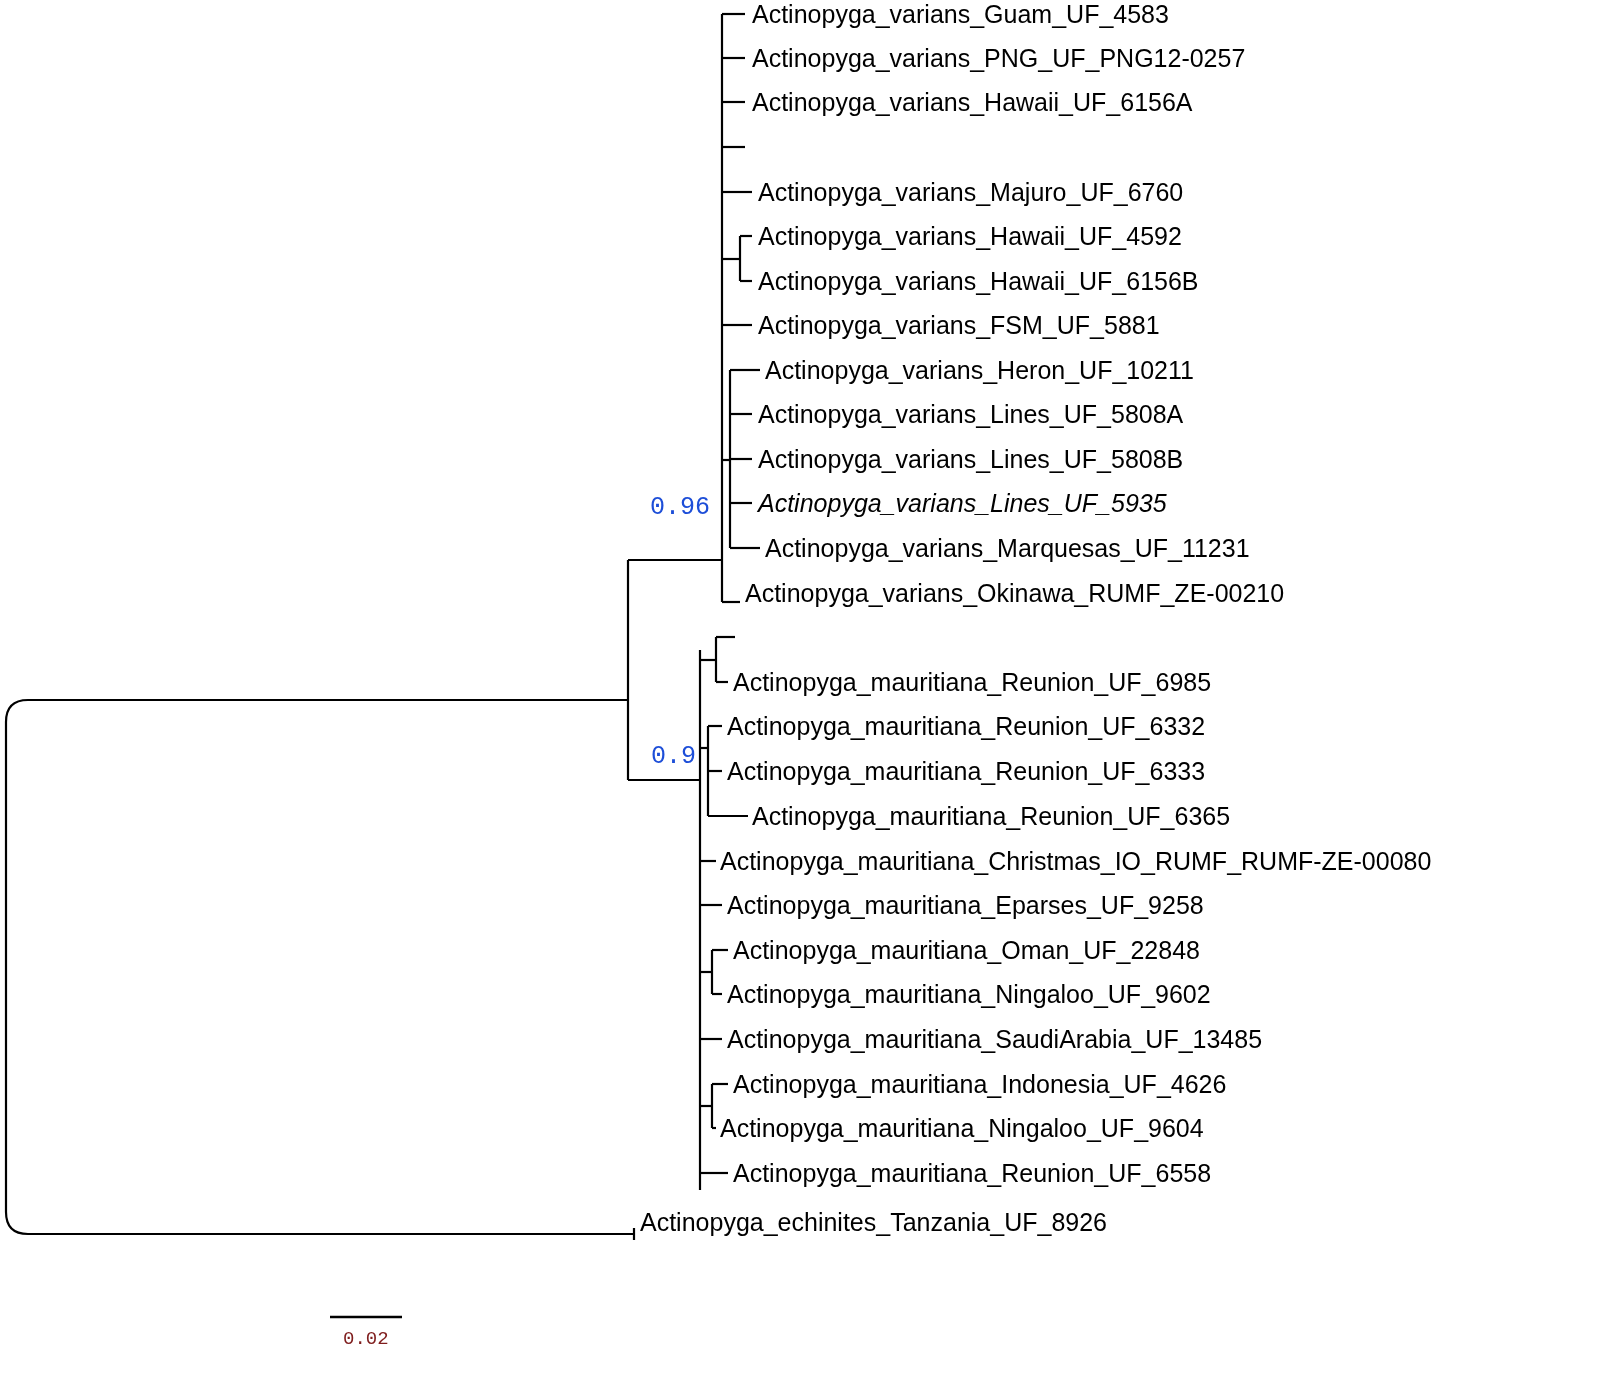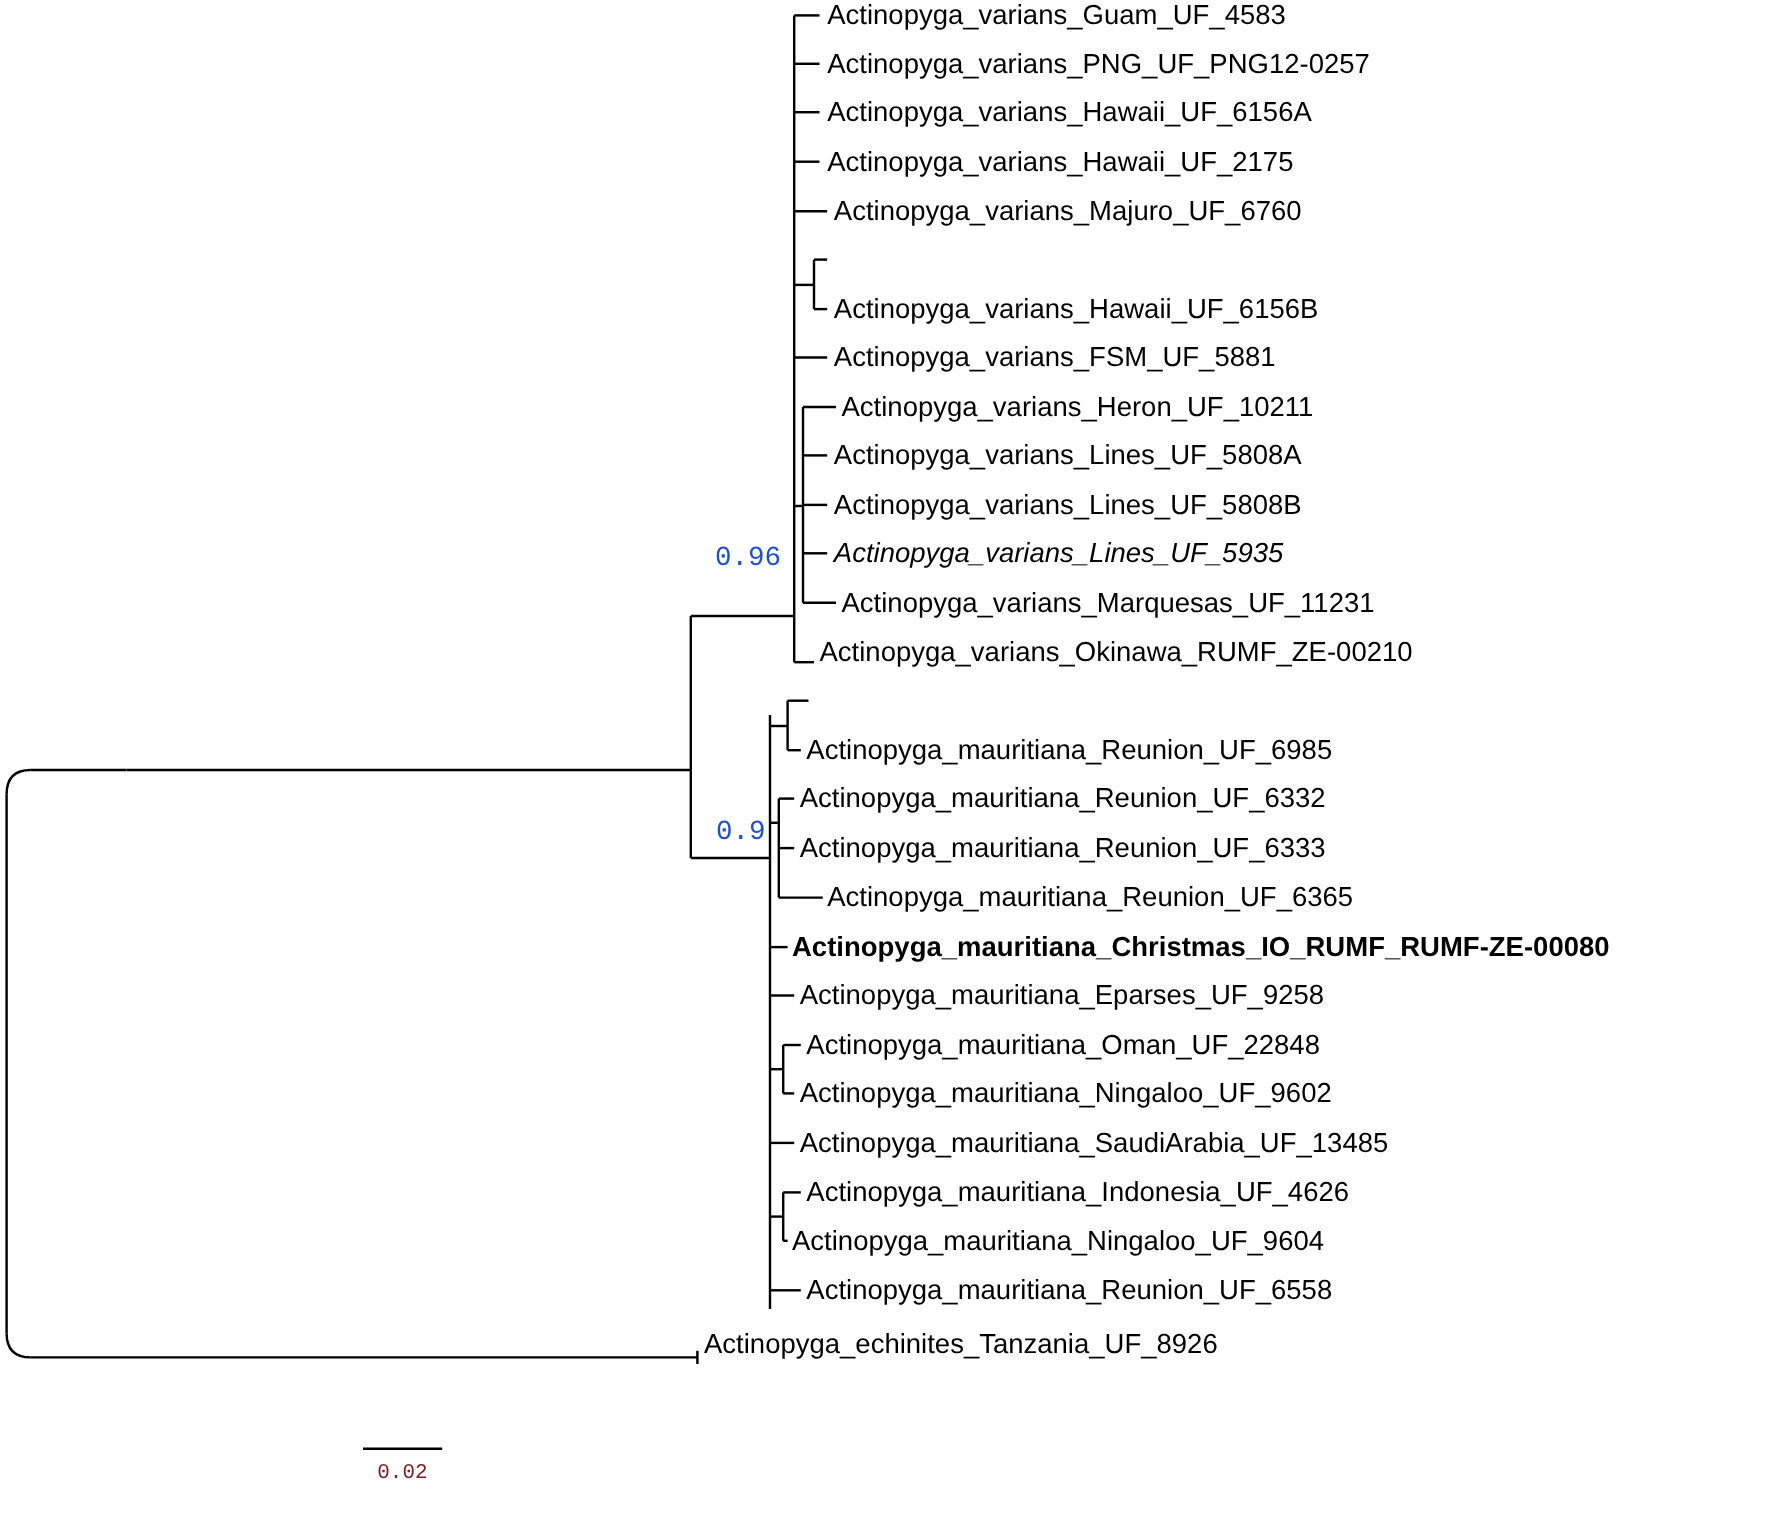--- a/index.html
+++ b/index.html
@@ -130,35 +130,35 @@
 
       <path d="M 700 1173 L 728 1173"></path>
 
       <path d="M 330 1317 L 402 1317" stroke-width="2.4"></path>
     </g>
   </svg>
 
   <div class="tip-label" style="left:752px; top:2px;">Actinopyga_varians_Guam_UF_4583</div>
   <div class="tip-label" style="left:752px; top:46px;">Actinopyga_varians_PNG_UF_PNG12-0257</div>
   <div class="tip-label" style="left:752px; top:90px;">Actinopyga_varians_Hawaii_UF_6156A</div>
-  <div class="tip-label" style="left:752px; top:135px;">Actinopyga_varians_Hawaii_UF_2175</div>
   <div class="tip-label" style="left:758px; top:180px;">Actinopyga_varians_Majuro_UF_6760</div>
+  <div class="tip-label" style="left:758px; top:224px;">Actinopyga_varians_Hawaii_UF_4592</div>
   <div class="tip-label" style="left:758px; top:269px;">Actinopyga_varians_Hawaii_UF_6156B</div>
   <div class="tip-label" style="left:758px; top:313px;">Actinopyga_varians_FSM_UF_5881</div>
   <div class="tip-label" style="left:765px; top:358px;">Actinopyga_varians_Heron_UF_10211</div>
   <div class="tip-label" style="left:758px; top:402px;">Actinopyga_varians_Lines_UF_5808A</div>
   <div class="tip-label" style="left:758px; top:447px;text-align:center;">Actinopyga_varians_Lines_UF_5808B</div>
   <div class="tip-label" style="left:758px; top:491px;font-style:italic;">Actinopyga_varians_Lines_UF_5935</div>
   <div class="tip-label" style="left:765px; top:536px;">Actinopyga_varians_Marquesas_UF_11231</div>
   <div class="tip-label" style="left:745px; top:581px;">Actinopyga_varians_Okinawa_RUMF_ZE-00210</div>
   <div class="tip-label" style="left:733px; top:670px;">Actinopyga_mauritiana_Reunion_UF_6985</div>
   <div class="tip-label" style="left:727px; top:714px;">Actinopyga_mauritiana_Reunion_UF_6332</div>
   <div class="tip-label" style="left:727px; top:759px;">Actinopyga_mauritiana_Reunion_UF_6333</div>
   <div class="tip-label" style="left:752px; top:804px;text-align:right;">Actinopyga_mauritiana_Reunion_UF_6365</div>
-  <div class="tip-label" style="left:720px; top:849px;font-weight:bold;">Actinopyga_mauritiana_Christmas_IO_RUMF_RUMF-ZE-00080</div>
+  <div class="tip-label" style="left:720px; top:849px;">Actinopyga_mauritiana_Christmas_IO_RUMF_RUMF-ZE-00080</div>
   <div class="tip-label" style="left:727px; top:893px;">Actinopyga_mauritiana_Eparses_UF_9258</div>
   <div class="tip-label" style="left:733px; top:938px;">Actinopyga_mauritiana_Oman_UF_22848</div>
   <div class="tip-label" style="left:727px; top:982px;">Actinopyga_mauritiana_Ningaloo_UF_9602</div>
   <div class="tip-label" style="left:727px; top:1027px;">Actinopyga_mauritiana_SaudiArabia_UF_13485</div>
   <div class="tip-label" style="left:733px; top:1072px;">Actinopyga_mauritiana_Indonesia_UF_4626</div>
   <div class="tip-label" style="left:720px; top:1116px;">Actinopyga_mauritiana_Ningaloo_UF_9604</div>
   <div class="tip-label" style="left:733px; top:1161px;">Actinopyga_mauritiana_Reunion_UF_6558</div>
   <div class="tip-label" style="left:640px; top:1210px;">Actinopyga_echinites_Tanzania_UF_8926</div>
 
   <div class="support-label" style="left:650px; top:495px;">0.96</div>

